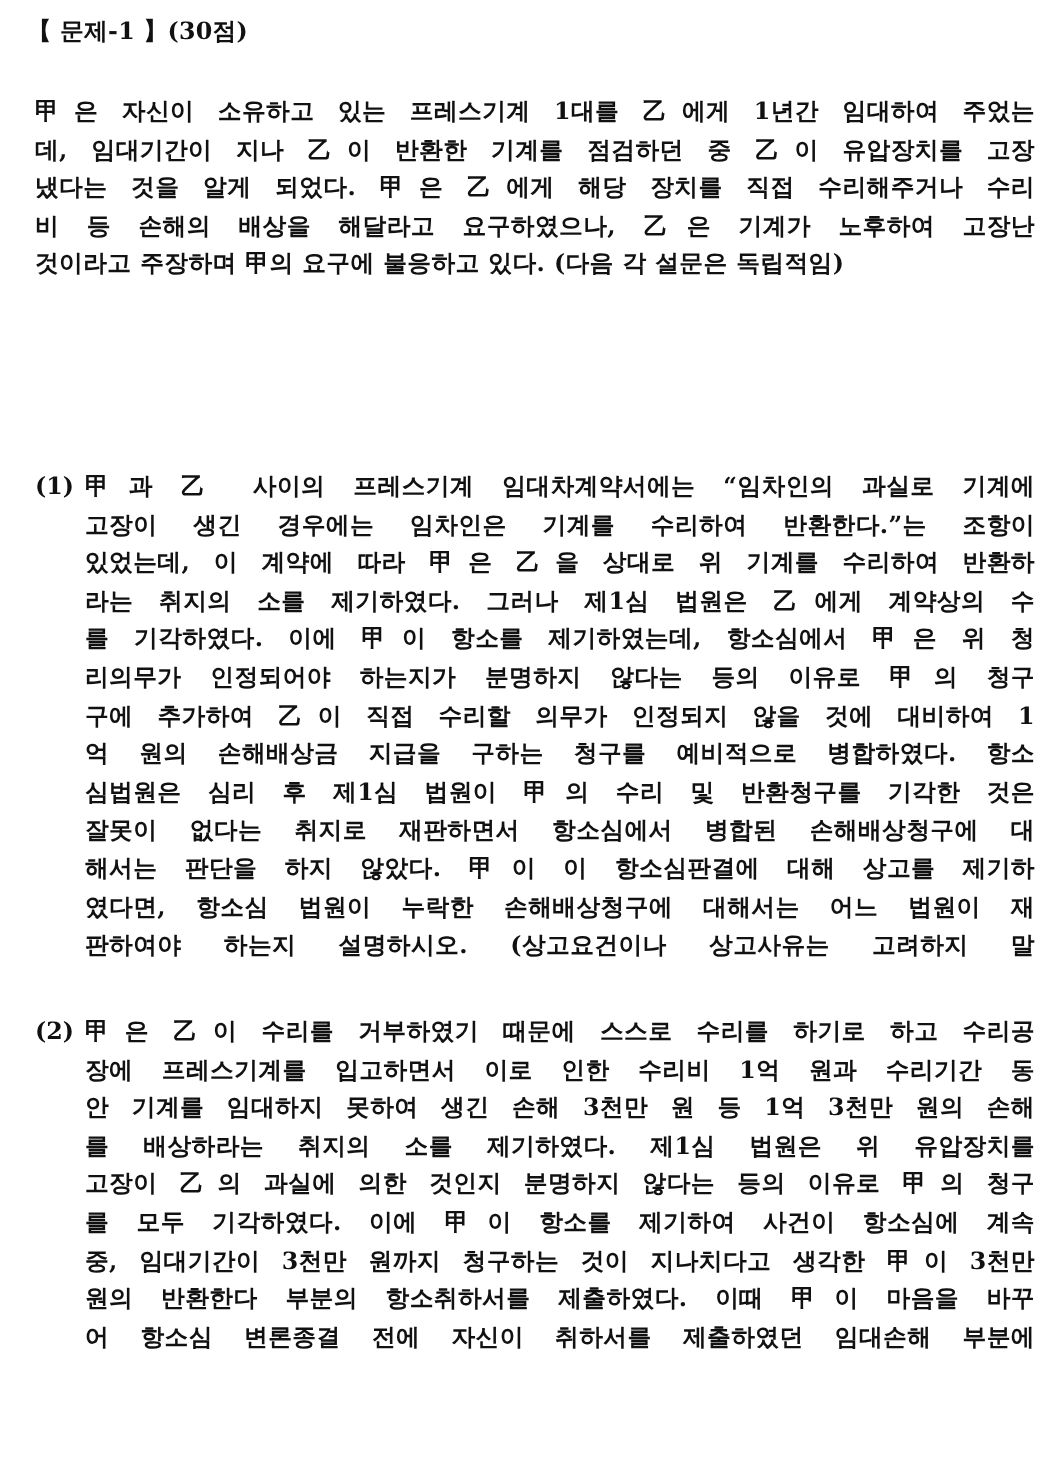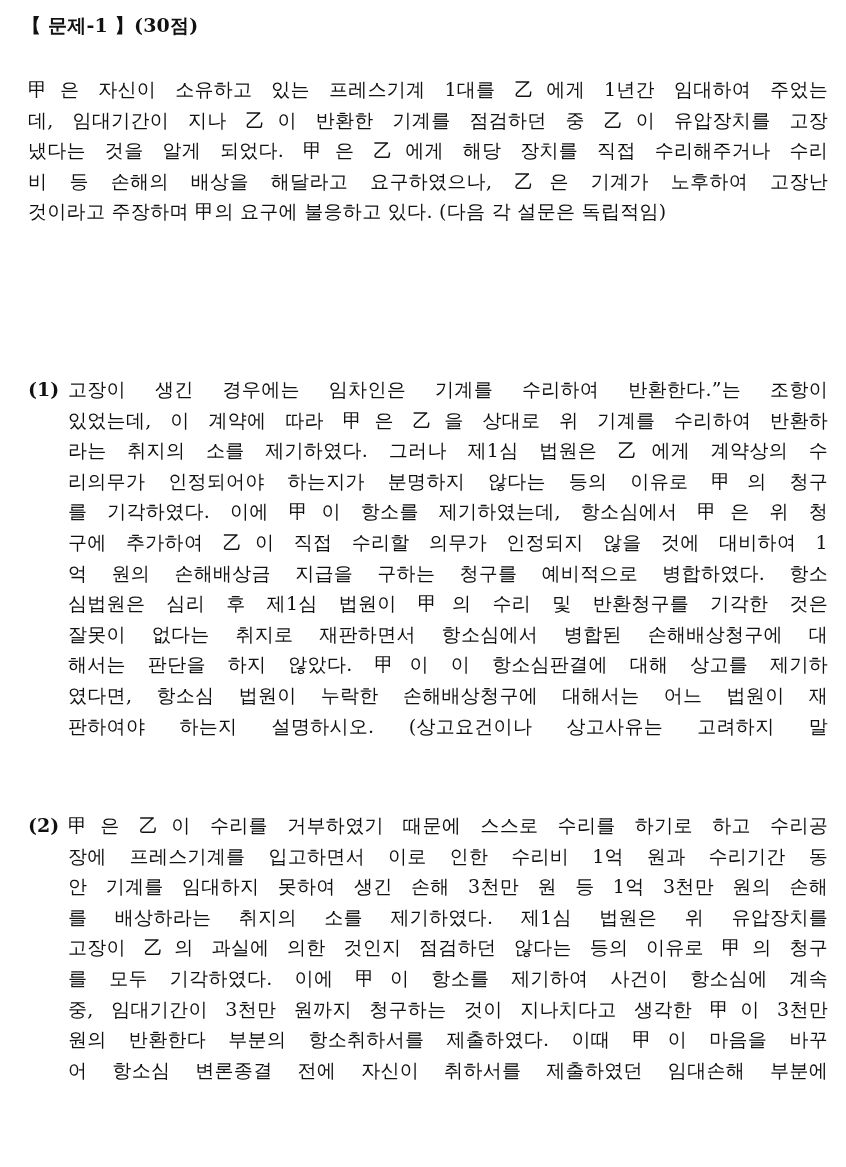--- a/index.html
+++ b/index.html
@@ -33,21 +33,21 @@
       letter-spacing: 0.2px;
     }
     .para {
       position: absolute;
     }
     .line {
       display: block;
       height: 30.6px;
       line-height: 30.6px;
       font-size: 19px;
-      font-weight: 400;
+      font-weight: 700;
       white-space: nowrap;
       text-align: justify;
       text-align-last: justify;
       letter-spacing: 0.3px;
       overflow: visible;
     }
     .line.last {
       text-align-last: left;
     }
     #intro {
@@ -89,43 +89,44 @@
     <span class="line">甲은 자신이 소유하고 있는 프레스기계 1대를 乙에게 1년간 임대하여 주었는</span>
     <span class="line">데, 임대기간이 지나 乙이 반환한 기계를 점검하던 중 乙이 유압장치를 고장</span>
     <span class="line">냈다는 것을 알게 되었다. 甲은 乙에게 해당 장치를 직접 수리해주거나 수리</span>
     <span class="line">비 등 손해의 배상을 해달라고 요구하였으나, 乙은 기계가 노후하여 고장난</span>
     <span class="line last">것이라고 주장하며 甲의 요구에 불응하고 있다. (다음 각 설문은 독립적임)</span>
   </div>
 
   <div class="item" id="q1">
     <span class="num">(1)</span>
     <div class="body">
+      <span class="line">甲과 乙 사이의 프레스기계 임대차계약서에는 “임차인의 과실로 기계에</span>
       <span class="line">고장이 생긴 경우에는 임차인은 기계를 수리하여 반환한다.”는 조항이</span>
       <span class="line">있었는데, 이 계약에 따라 甲은 乙을 상대로 위 기계를 수리하여 반환하</span>
       <span class="line">라는 취지의 소를 제기하였다. 그러나 제1심 법원은 乙에게 계약상의 수</span>
+      <span class="line">를 기각하였다. 이에 甲이 항소를 제기하였는데, 항소심에서 甲은 위 청</span>
       <span class="line">리의무가 인정되어야 하는지가 분명하지 않다는 등의 이유로 甲의 청구</span>
-      <span class="line">를 기각하였다. 이에 甲이 항소를 제기하였는데, 항소심에서 甲은 위 청</span>
       <span class="line">구에 추가하여 乙이 직접 수리할 의무가 인정되지 않을 것에 대비하여 1</span>
       <span class="line">억 원의 손해배상금 지급을 구하는 청구를 예비적으로 병합하였다. 항소</span>
       <span class="line">심법원은 심리 후 제1심 법원이 甲의 수리 및 반환청구를 기각한 것은</span>
       <span class="line">잘못이 없다는 취지로 재판하면서 항소심에서 병합된 손해배상청구에 대</span>
       <span class="line">해서는 판단을 하지 않았다. 甲이 이 항소심판결에 대해 상고를 제기하</span>
       <span class="line">였다면, 항소심 법원이 누락한 손해배상청구에 대해서는 어느 법원이 재</span>
       <span class="line">판하여야 하는지 설명하시오. (상고요건이나 상고사유는 고려하지 말</span>
     </div>
   </div>
 
   <div class="item" id="q2">
     <span class="num">(2)</span>
     <div class="body">
       <span class="line">甲은 乙이 수리를 거부하였기 때문에 스스로 수리를 하기로 하고 수리공</span>
       <span class="line">장에 프레스기계를 입고하면서 이로 인한 수리비 1억 원과 수리기간 동</span>
       <span class="line">안 기계를 임대하지 못하여 생긴 손해 3천만 원 등 1억 3천만 원의 손해</span>
       <span class="line">를 배상하라는 취지의 소를 제기하였다. 제1심 법원은 위 유압장치를</span>
-      <span class="line">고장이 乙의 과실에 의한 것인지 점검하던 않다는 등의 이유로 甲의 청구</span>
+      <span class="line">고장이 乙의 과실에 의한 것인지 분명하지 않다는 등의 이유로 甲의 청구</span>
       <span class="line">를 모두 기각하였다. 이에 甲이 항소를 제기하여 사건이 항소심에 계속</span>
       <span class="line">중, 임대기간이 3천만 원까지 청구하는 것이 지나치다고 생각한 甲이 3천만</span>
       <span class="line">원의 반환한다 부분의 항소취하서를 제출하였다. 이때 甲이 마음을 바꾸</span>
       <span class="line">어 항소심 변론종결 전에 자신이 취하서를 제출하였던 임대손해 부분에</span>
     </div>
   </div>
 
 </div>
 
 </body></html>

